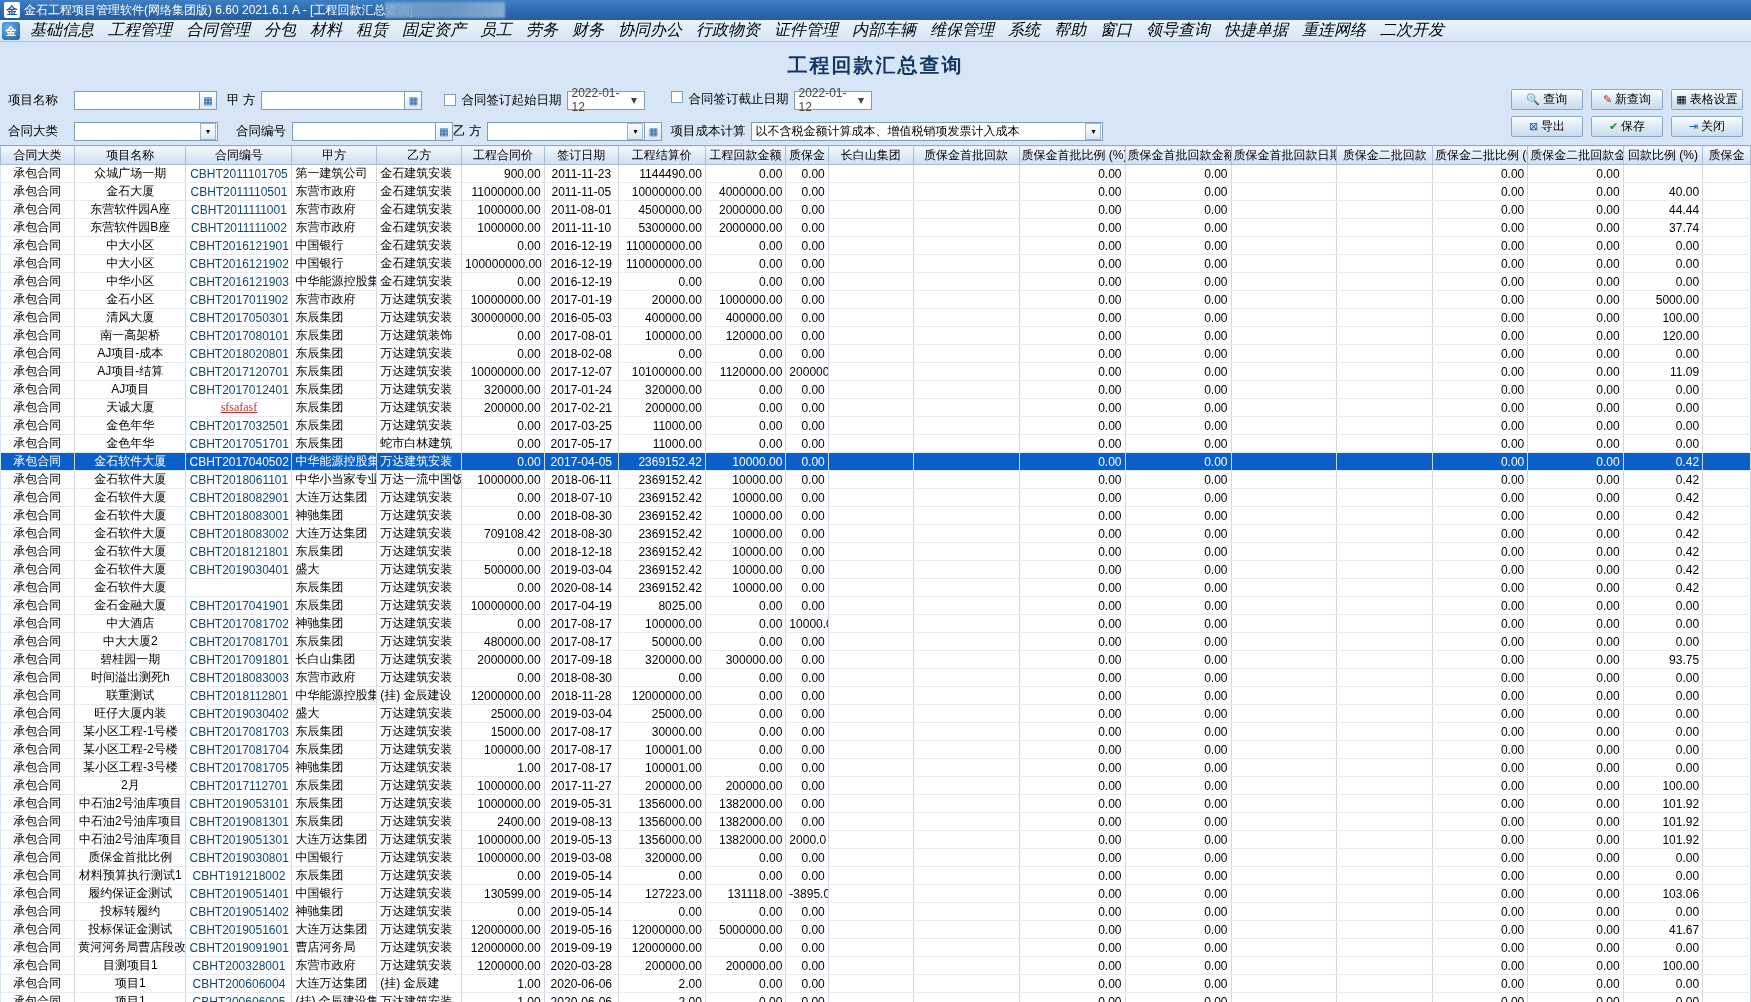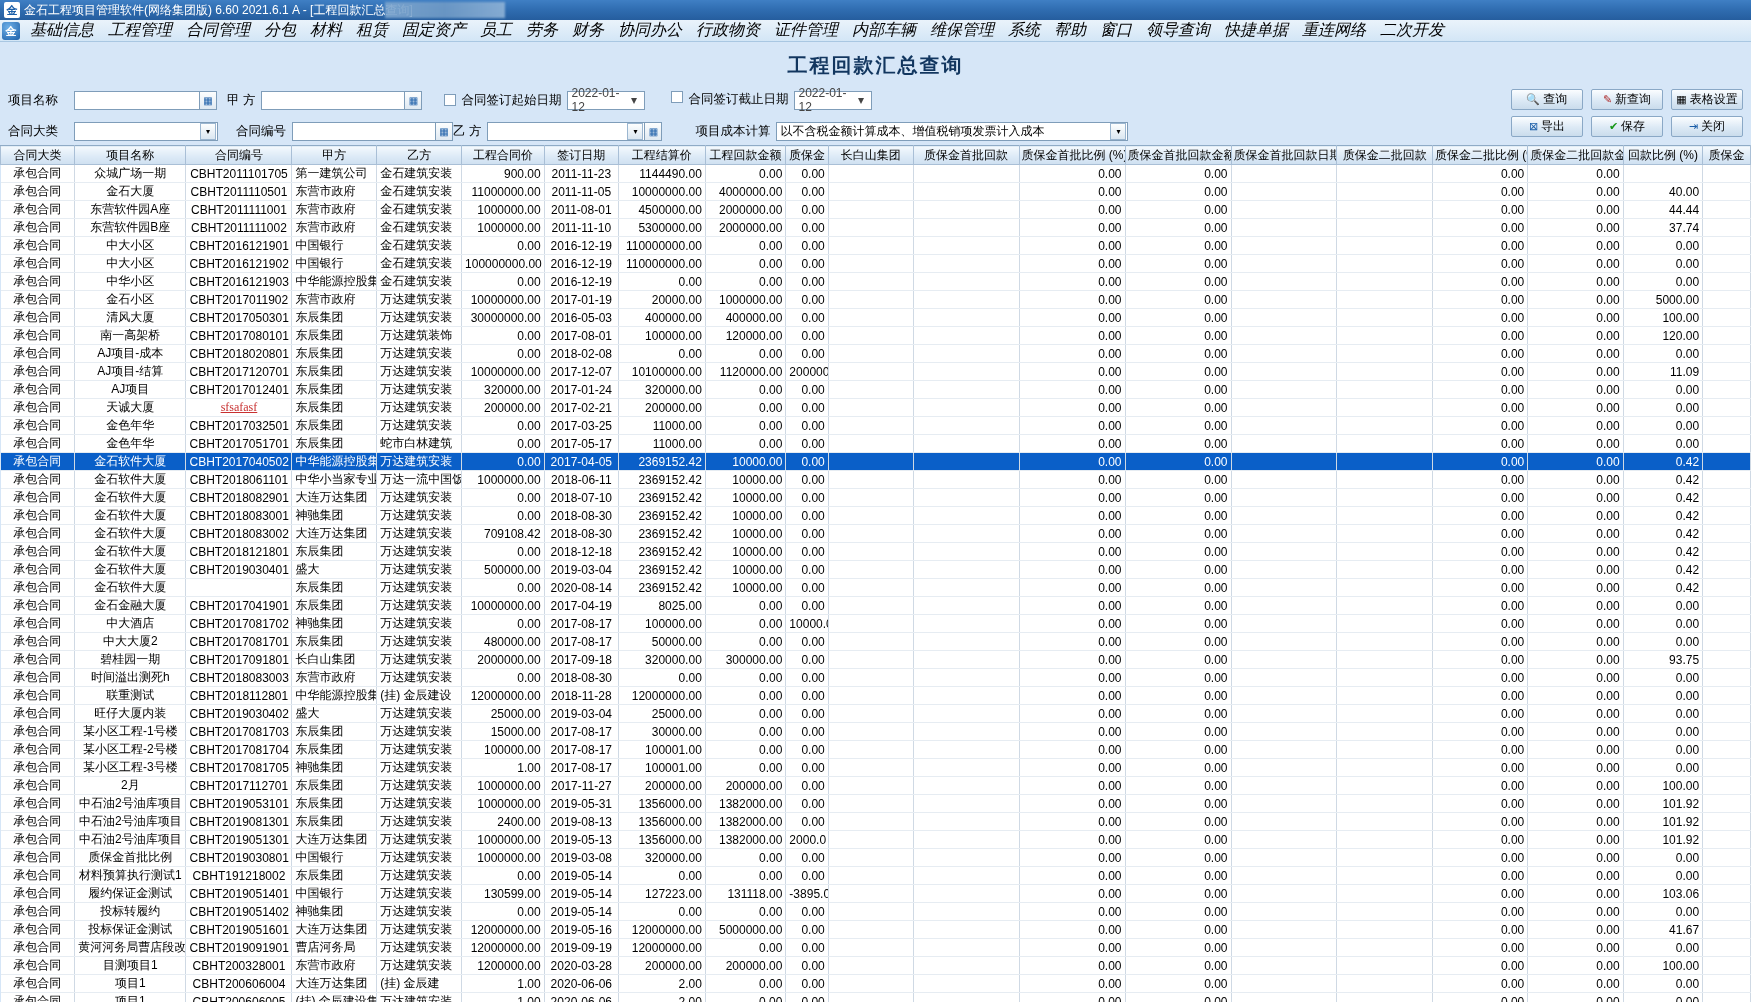--- a/index.html
+++ b/index.html
@@ -154,21 +154,21 @@
     border-bottom: 1px solid #e6ecf2;
     padding: 0 3px;
     white-space: nowrap;
     overflow: hidden;
     background: #fff;
   }
   td.c { text-align: center; }
   td.r { text-align: right; }
   td.l { text-align: left; }
   td.green { background: #e9f7e4; }
-  td.link { color: #000000; text-align: center; }
+  td.link { color: #0c4a6e; text-align: center; }
   td.link.u { text-decoration: underline; color: #c83030; font-family: "Liberation Serif", serif; }
   tr.sel td { background: #0a5fc8 !important; color: #fff; }
   tr.sel td.link { color: #fff; }
 </style>
 </head>
 <body>
 
 <div class="titlebar">
   <div class="tb-icon">金</div>
   <div class="tb-title">金石工程项目管理软件(网络集团版) 6.60  2021.6.1 A - [工程回款汇总查询]</div>
@@ -250,21 +250,21 @@
     </span>
     <span class="btn-pick">▦</span>
 
     <span class="lbl" style="">乙 方</span>
     <span class="combo" style="width:158px">
       <span></span>
       <span class="arrow">▾</span>
     </span>
     <span class="btn-pick">▦</span>
 
-    <span class="lbl" style="margin-left:33px">项目成本计算</span>
+    <span class="lbl" style="margin-left:8px">项目成本计算</span>
     <span class="combo" style="width:352px">
       <span>以不含税金额计算成本、增值税销项发票计入成本</span>
       <span class="arrow">▾</span>
     </span>
   </div>
 
   <div class="actions">
     <div class="arow">
       <div class="abtn">
         <span class="ico">🔍</span>

